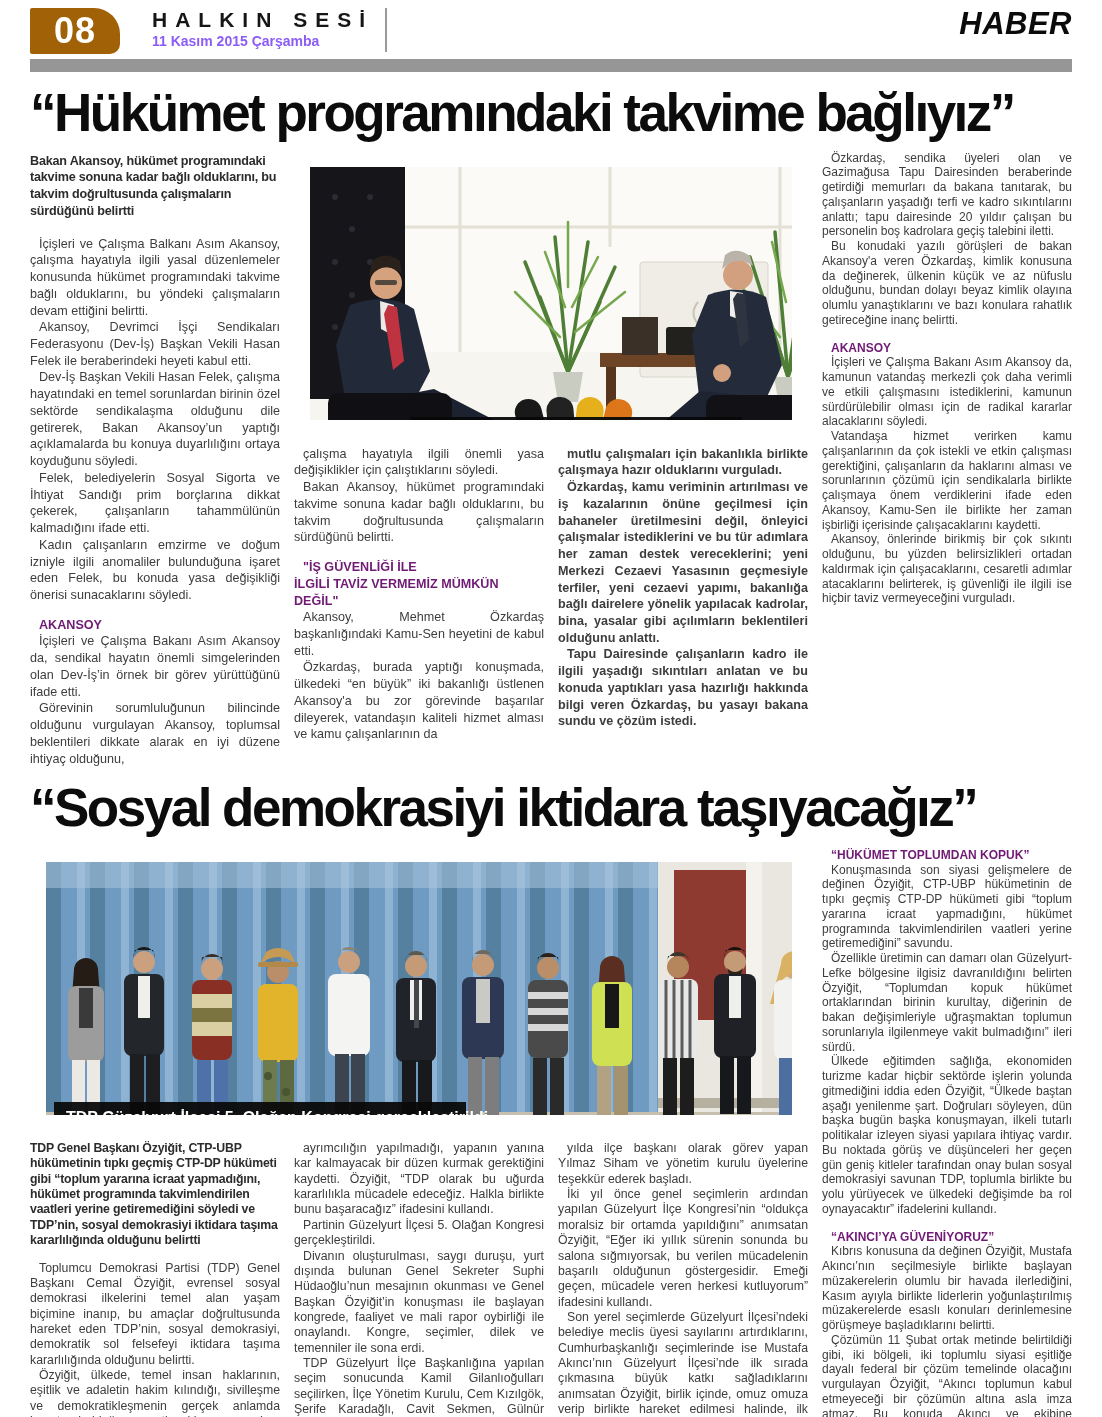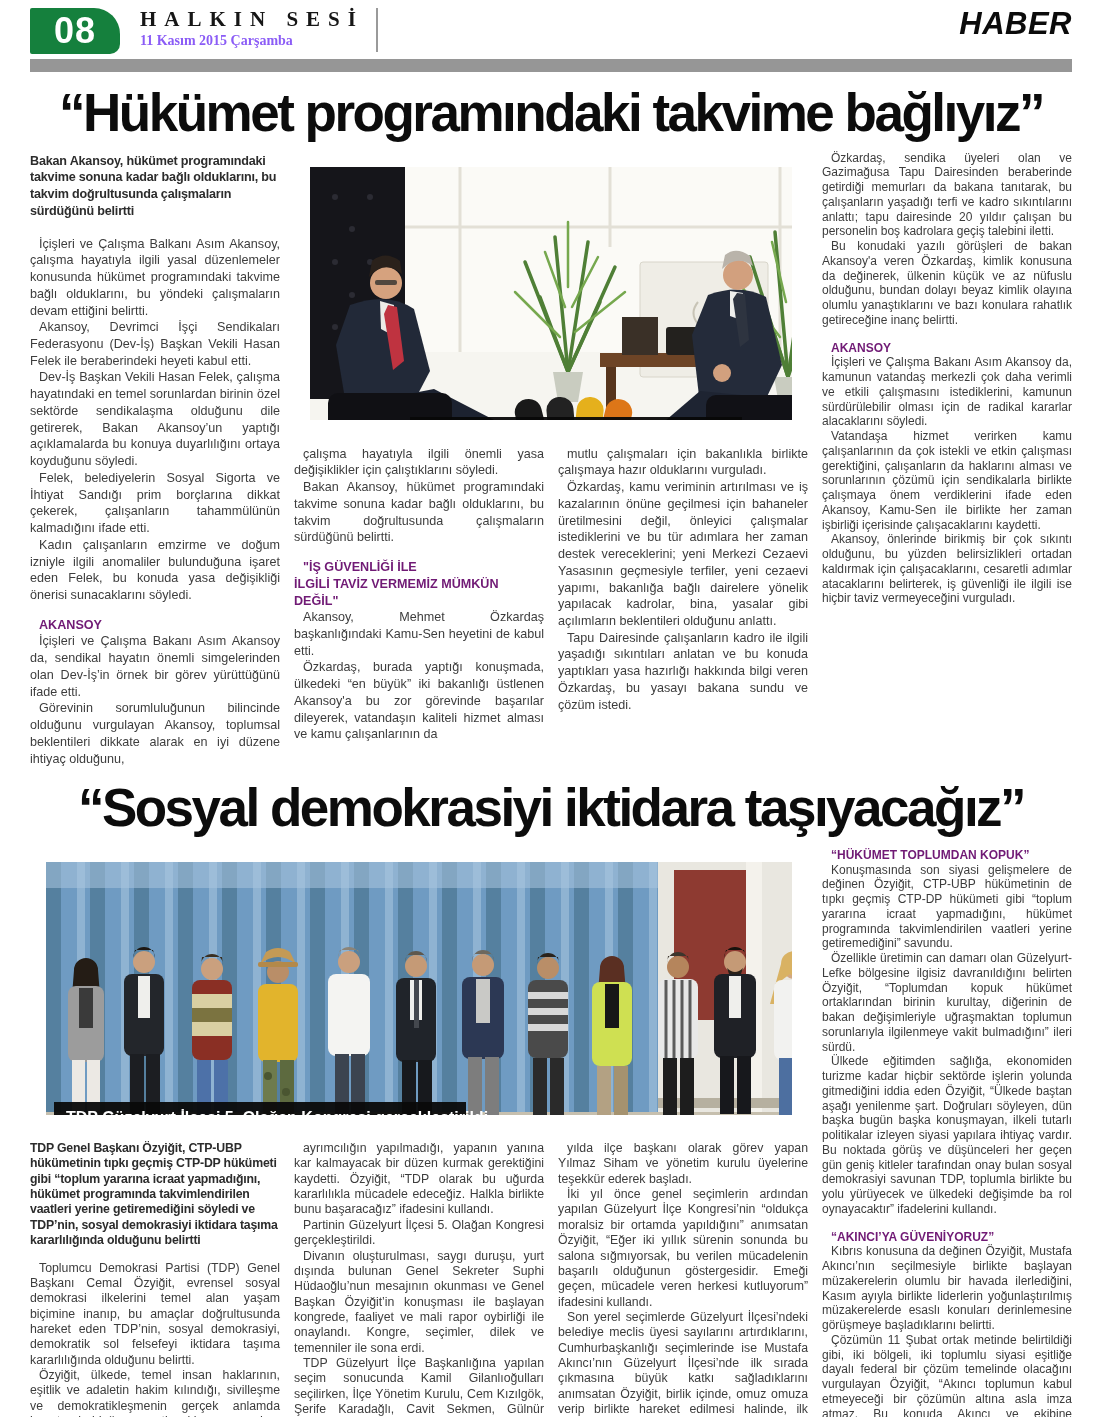--- a/index.html
+++ b/index.html
@@ -1,39 +1,39 @@
 <!DOCTYPE html>
 <html lang="tr"><head>
 <meta charset="utf-8">
 <style>
   html,body{margin:0;padding:0;background:#ffffff;}
   body{width:1102px;height:1417px;overflow:hidden;font-family:"Liberation Sans",sans-serif;color:#3d3d3d;}
   .page{padding:8px 30px 0 30px;}
 
   
   .masthead{display:flex;align-items:flex-start;height:50px;}
-  .pageno-box{background:#15803d;color:#fff;font-weight:bold;font-size:36px;width:90px;height:46px;
+  .pageno-box{background:#a16207;color:#fff;font-weight:bold;font-size:36px;width:90px;height:46px;
     display:flex;align-items:center;justify-content:center;border-radius:2px 26px 10px 2px;letter-spacing:1px;}
-  .brand{margin-left:20px;font-family:Liberation Serif, serif;}
+  .brand{margin-left:32px;}
   .brand-name{font-weight:bold;font-size:21px;letter-spacing:8px;color:#161616;line-height:1.1;}
   .brand-date{font-weight:bold;font-size:14px;color:#8b5cf6;margin-top:2px;}
   .vline{width:2px;height:44px;background:#9a9a9a;margin-left:12px;}
   .section{margin-left:auto;font-style:italic;font-weight:bold;font-size:31px;color:#0b0b0b;align-self:flex-end;padding-bottom:16px;letter-spacing:0.5px;}
   .graybar{height:13px;background:#969696;margin-top:1px;}
 
   
-  .headline{font-weight:bold;font-size:53px;letter-spacing:-2.5px;text-align:center;color:#0c0c0c;
+  .headline{font-weight:bold;font-size:53px;letter-spacing:-2.5px;text-align:left;color:#0c0c0c;
     margin:13px 0 10px 0;line-height:1.05;white-space:nowrap;}
 
   
   .article{display:grid;grid-template-columns:repeat(4,1fr);column-gap:14px;row-gap:10px;}
   .a1 .c1{grid-area:1/1/3/2;}
   .a1 .fig{grid-area:1/2/2/4;}
   .a1 .c2{grid-area:2/2/3/3;}
-  .a1 .c3{grid-area:2/3/3/4;}
+  .a1 .c3{grid-area:2/3/3/4;font-weight:bold;}
   .a1 .c4{grid-area:1/4/3/5;}
   .a2 .fig{grid-area:1/1/2/4;text-align:right;}
   .a2 .c1{grid-area:2/1/3/2;}
   .a2 .c2{grid-area:2/2/3/3;}
   .a2 .c3{grid-area:2/3/3/4;}
   .a2 .c4{grid-area:1/4/3/5;}
   .a1{grid-template-rows:285px auto;}
   .a2{grid-template-rows:285px auto;margin-bottom:0;}
 
   .col p{margin:0;text-indent:9px;text-align:justify;}

